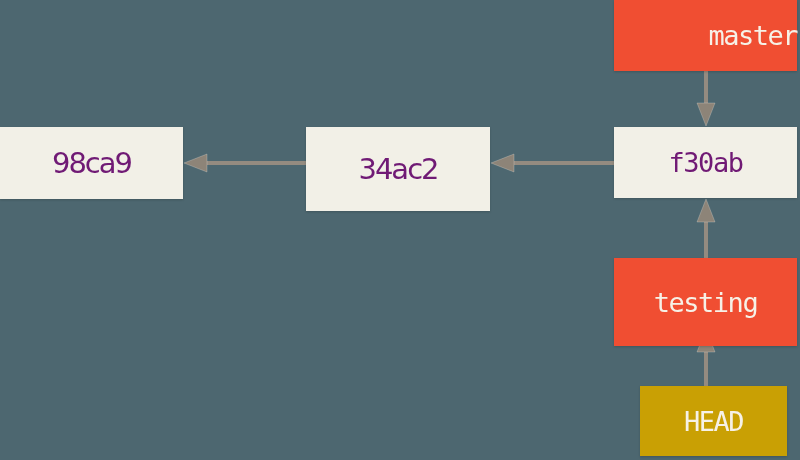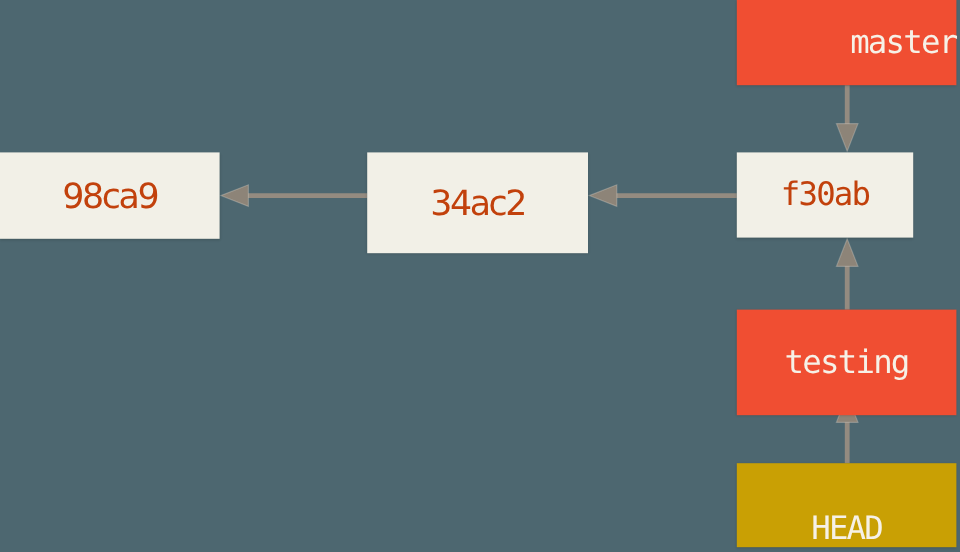--- a/index.html
+++ b/index.html
@@ -35,45 +35,45 @@
   }
   .box {
     position: absolute;
     display: flex;
     align-items: center;
     justify-content: center;
     box-shadow: 0 1px 2px rgba(25, 30, 28, 0.22);
   }
   .commit {
     background: #f2f0e7;
-    color: #c2410c;
+    color: #701a75;
     font-size: 29px;
     letter-spacing: -2px;
   }
   .mono {
     font-family: "DejaVu Sans Mono", "Liberation Mono", monospace;
     font-size: 27px;
     letter-spacing: -1.5px;
   }
   .pointer {
     color: #f6f1e7;
     font-family: "DejaVu Sans Mono", "Liberation Mono", monospace;
     font-size: 27px;
     letter-spacing: -1.5px;
   }
   .branch { background: #f04e32; }
   .head-box { background: #c9a004; }
 
   
   .c-98ca9  { left: 0px;   top: 127px; width: 183px; height: 72px; }
   .c-34ac2  { left: 306px; top: 127px; width: 184px; height: 84px; }
-  .c-f30ab  { left: 614px; top: 127px; width: 147px; height: 71px; }
+  .c-f30ab  { left: 614px; top: 127px; width: 183px; height: 71px; }
   .b-master { left: 614px; top: 0px;   width: 183px; height: 71px; justify-content: flex-end; }
   .b-testing{ left: 614px; top: 258px; width: 183px; height: 88px; }
-  .b-head   { left: 614px; top: 386px; width: 183px; height: 70px; align-items: flex-end; }
+  .b-head   { left: 640px; top: 386px; width: 147px; height: 70px; }
 </style>
 </head>
 <body>
 
 <div class="stage">
 
   <svg class="arrows" viewBox="0 0 800 460" xmlns="http://www.w3.org/2000/svg">
     <g>
       <line x1="306" y1="163" x2="205" y2="163"></line>
       <polygon points="184,163 207,154 207,172"></polygon>

